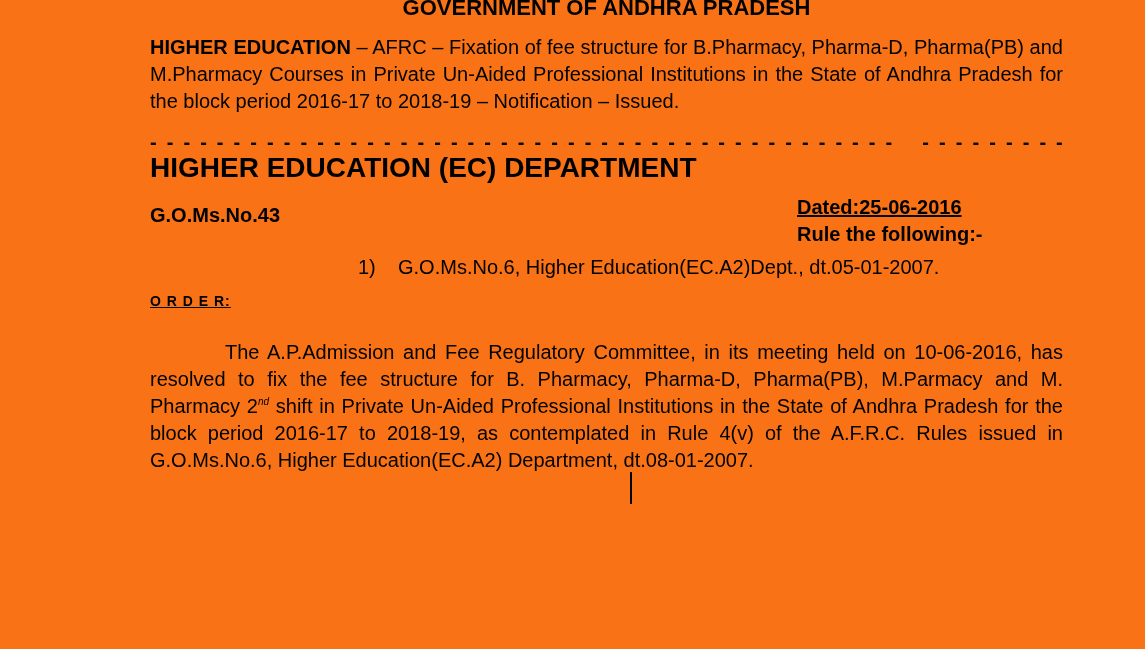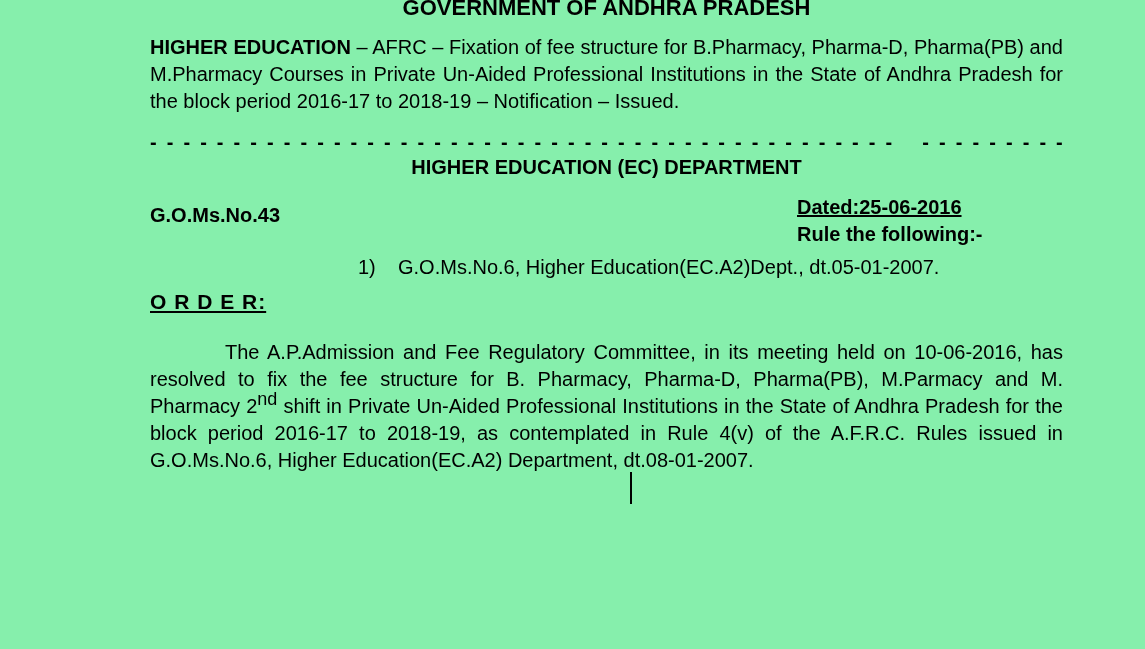--- a/index.html
+++ b/index.html
@@ -1,20 +1,20 @@
 <!DOCTYPE html>
 <html><head>
 <meta charset="utf-8">
 <style>
   html, body { margin: 0; padding: 0; background: #ffffff; }
   .page {
     position: relative;
     width: 1145px;
     height: 649px;
-    background: #86efac;
+    background: #f97316;
     color: #000000;
     font-family: "Liberation Sans", "DejaVu Sans", sans-serif;
     font-size: 20px;
     line-height: 27px;
     overflow: hidden;
   }
   .doc { padding: 0 82px 0 150px; }   
 
   .b { font-weight: 700; }
   .u { text-decoration: underline; }
@@ -31,41 +31,41 @@
 
   .dashes {
     white-space: pre;
     overflow: hidden;
     font-weight: 700;
     line-height: 22px;
     word-spacing: 4.5px;
   }
 
   .dept {
-    text-align: center;
+    text-align: left;
     font-weight: 700;
-    font-size: 20px;
+    font-size: 28px;
     line-height: 25px;
     margin-top: 2px;
   }
 
   .go-row { position: relative; height: 55px; margin-top: 14px; }
   .go-num { position: absolute; left: 0; top: 8px; font-weight: 700; }
   .dated-block { position: absolute; left: 647px; top: 0; font-weight: 700; }
 
   .refs { margin: 5px 0 0 208px; width: 630px; }
   .ref { text-align: justify; padding-left: 14px; text-indent: -14px; }
   .ref .num { display: inline-block; width: 40px; text-indent: 0; }
 
   .ooo { text-align: center; line-height: 21px; }
 
-  .order-h { margin-top: 7px; font-weight: 700; font-size: 21px; line-height: 27px; letter-spacing: 1px; }
+  .order-h { margin-top: 7px; font-weight: 700; font-size: 14px; line-height: 27px; letter-spacing: 1px; }
 
   .order-p { margin: 24px 0 0 0; text-align: justify; text-indent: 75px; }
-  .order-p sup { font-size: 18px; line-height: 0; vertical-align: super; }
+  .order-p sup { font-size: 10px; line-height: 0; vertical-align: super; font-style: italic; }
 
   .caret {
     position: absolute;
     left: 630px;
     top: 472px;
     width: 2px;
     height: 32px;
     background: #000000;
   }
 </style>

